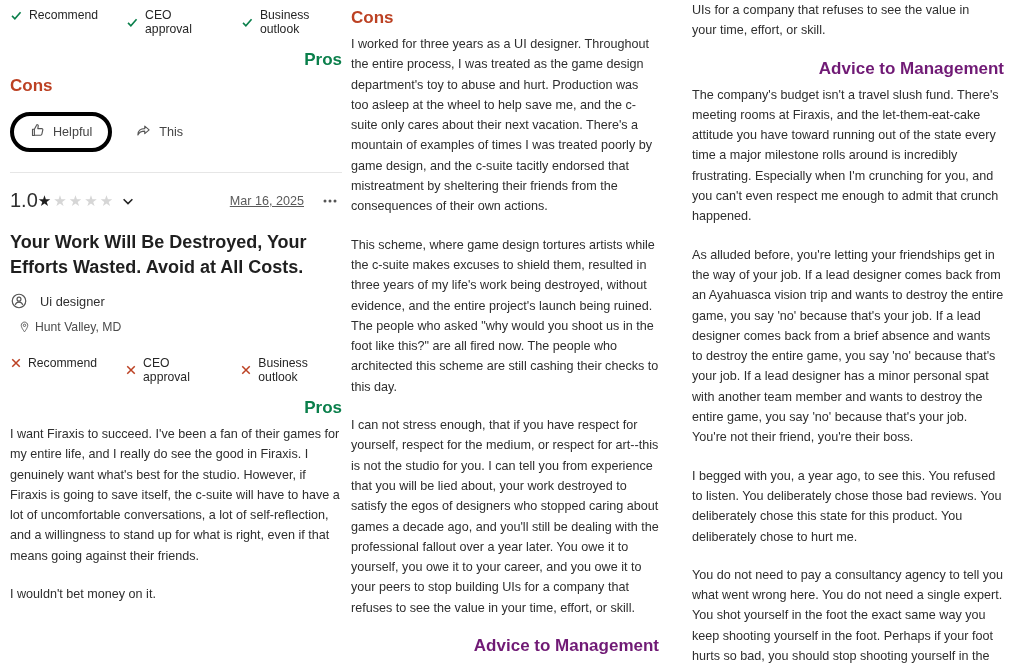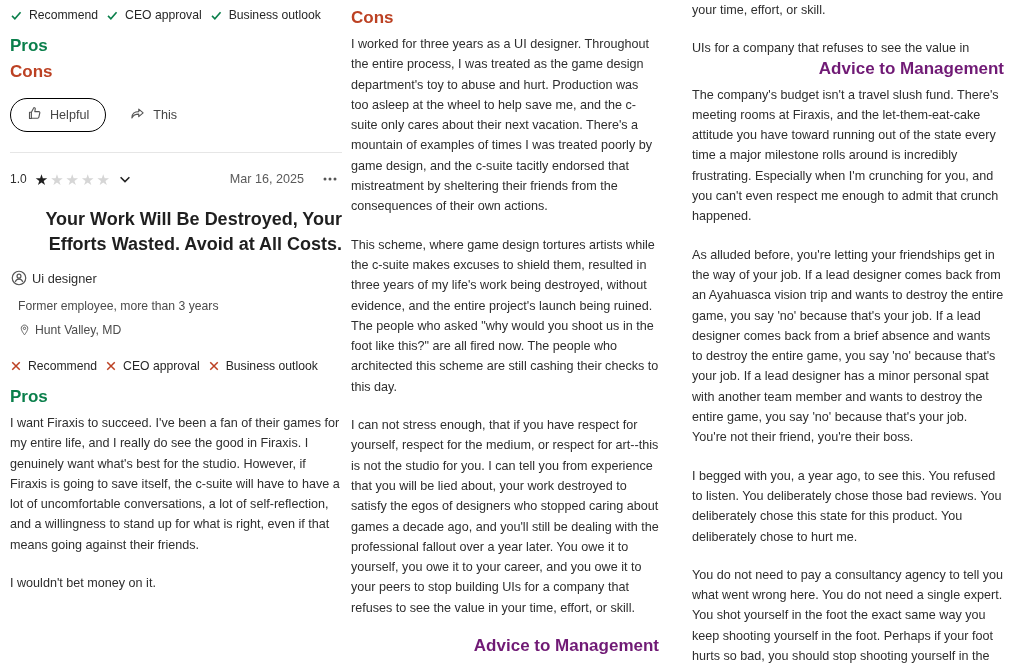--- a/index.html
+++ b/index.html
@@ -9,47 +9,47 @@
   .col { position:absolute; top:0; }
   .col1 { left:10px;  width:332px; }
   .col2 { left:351px; width:308px; }
   .col3 { left:692px; width:312px; }
 
   p.body { font-size:12.6px; line-height:20.3px; margin:0 0 18px; color:#2e2e2e; }
   .sec-label { font-size:17px; font-weight:bold; margin:0 0 6px; }
   .sec-label.pros-c { color:#0a7f4b; }
   .sec-label.cons-c { color:#bc4123; }
   .sec-label.advice-c { color:#701a75;text-align:right; }
-  .gap-top { margin-top:14px; }
-
-  .ratings-row { display:flex; align-items:flex-start; gap:8px; padding-top:8px; margin-bottom:4px; }
+  .gap-top { margin-top:14px;text-align:right; }
+
+  .ratings-row { display:flex; align-items:flex-start; gap:28px; padding-top:8px; margin-bottom:4px; }
   .rating-item { display:inline-flex; align-items:center; gap:6px; font-size:12.2px; color:#262626; font-weight:500; }
   .icon-check { color:#0a7f4b; display:inline-flex; }
   .icon-cross { color:#bc4123; display:inline-flex; }
 
   .actions { display:flex; align-items:center; gap:14px; margin:16px 0 0; }
   .btn { display:inline-flex; align-items:center; gap:8px; font-size:12.6px; color:#454545;
          background:#fff; border:none; padding:7px 10px; cursor:pointer; font-family:inherit; }
-  .btn.pill { border:1px solid #000000; border-radius:20px; padding:7px 16px;text-align:center; }
+  .btn.pill { border:4px solid #000000; border-radius:20px; padding:7px 16px;text-align:center; }
   .btn svg { flex:0 0 auto; }
 
   .divider { height:1px; background:#e6e6e6; margin:20px 0 0; }
 
   .review-header { display:flex; align-items:center; margin-top:16px; }
-  .score { font-size:12px; color:#2e2e2e; margin-right:8px; }
+  .score { font-size:20px; color:#2e2e2e; }
   .stars { font-size:15px; letter-spacing:2px; line-height:1; margin-right:6px; }
   .star.filled { color:#1e1e1e; }
   .star.empty  { color:#d6d6d6; }
   .spacer { flex:1; }
-  .date { font-size:12.6px; color:#5a5a5a; }
+  .date { font-size:12.6px; color:#5a5a5a;text-decoration:underline; }
   .more-btn { background:none; border:none; padding:2px 4px; margin-left:14px; cursor:pointer; display:inline-flex; }
 
-  .title { font-size:18px; line-height:25px; font-weight:bold; color:#1f1f1f; margin:18px 0 6px;text-align:right; }
-
-  .job-row { display:flex; align-items:center; gap:4px; font-size:12.8px; color:#2e2e2e; margin-top:12px; }
+  .title { font-size:18px; line-height:25px; font-weight:bold; color:#1f1f1f; margin:18px 0 6px; }
+
+  .job-row { display:flex; align-items:center; gap:12px; font-size:12.8px; color:#2e2e2e; margin-top:12px; }
   .employment { font-size:12.2px; color:#4c4c4c; margin:12px 0 0 8px; }
   .loc-row { display:flex; align-items:center; gap:4px; font-size:12.2px; color:#4c4c4c; margin:10px 0 0 8px; }
 
   .clipped-line { margin-top:-15px; }
   .lead-in { margin-top:4px; }
 </style>
 </head>
 <body>
 
 <div class="page">
@@ -133,21 +133,20 @@
       <span style="display:inline-flex;">
         <svg width="18" height="18" viewBox="0 0 24 24" fill="none" stroke="#555" stroke-width="1.6">
             <circle cx="12" cy="12" r="9"></circle>
             <circle cx="12" cy="9.5" r="2.6"></circle>
             <path d="M7 17.2c.9-2.4 2.8-3.7 5-3.7s4.1 1.3 5 3.7"></path>
           </svg>
       </span>
       <span>Ui designer</span>
     </div>
 
-    <div class="employment">Former employee, more than 3 years</div>
 
     <div class="loc-row">
       <span style="display:inline-flex;">
         <svg width="13" height="13" viewBox="0 0 24 24" fill="none" stroke="#555" stroke-width="1.7">
             <path d="M12 2C8.7 2 6 4.7 6 8c0 4.5 6 12 6 12s6-7.5 6-12c0-3.3-2.7-6-6-6z"></path>
             <circle cx="12" cy="8" r="2.2"></circle>
           </svg>
       </span>
       <span>Hunt Valley, MD</span>
     </div>
@@ -189,22 +188,22 @@
     <h4 class="sec-label cons-c" style="padding-top:8px;">Cons</h4>
     <p class="body">I worked for three years as a UI designer. Throughout the entire process, I was treated as the game design department's toy to abuse and hurt. Production was too asleep at the wheel to help save me, and the c-suite only cares about their next vacation. There's a mountain of examples of times I was treated poorly by game design, and the c-suite tacitly endorsed that mistreatment by sheltering their friends from the consequences of their own actions.</p>
     <p class="body">This scheme, where game design tortures artists while the c-suite makes excuses to shield them, resulted in three years of my life's work being destroyed, without evidence, and the entire project's launch being ruined. The people who asked "why would you shoot us in the foot like this?" are all fired now. The people who architected this scheme are still cashing their checks to this day.</p>
     <p class="body">I can not stress enough, that if you have respect for yourself, respect for the medium, or respect for art--this is not the studio for you. I can tell you from experience that you will be lied about, your work destroyed to satisfy the egos of designers who stopped caring about games a decade ago, and you'll still be dealing with the professional fallout over a year later. You owe it to yourself, you owe it to your career, and you owe it to your peers to stop building UIs for a company that refuses to see the value in your time, effort, or skill.</p>
 
     <h4 class="sec-label advice-c">Advice to Management</h4>
     <p class="body">The company's budget isn't a travel slush fund. There's meeting rooms at Firaxis, and the let-them-eat-cake attitude you have toward running out of the state every time a major milestone rolls around is incredibly frustrating.</p>
   </div>
 
   <div class="col col3">
+    <p class="body clipped-line" style="margin-bottom:0;">UIs for a company that refuses to see the value in</p>
     <p class="body lead-in">your time, effort, or skill.</p>
-    <p class="body clipped-line" style="margin-bottom:0;">UIs for a company that refuses to see the value in</p>
 
     <h4 class="sec-label advice-c">Advice to Management</h4>
     <p class="body">The company's budget isn't a travel slush fund. There's meeting rooms at Firaxis, and the let-them-eat-cake attitude you have toward running out of the state every time a major milestone rolls around is incredibly frustrating. Especially when I'm crunching for you, and you can't even respect me enough to admit that crunch happened.</p>
     <p class="body">As alluded before, you're letting your friendships get in the way of your job. If a lead designer comes back from an Ayahuasca vision trip and wants to destroy the entire game, you say 'no' because that's your job. If a lead designer comes back from a brief absence and wants to destroy the entire game, you say 'no' because that's your job. If a lead designer has a minor personal spat with another team member and wants to destroy the entire game, you say 'no' because that's your job. You're not their friend, you're their boss.</p>
     <p class="body">I begged with you, a year ago, to see this. You refused to listen. You deliberately chose those bad reviews. You deliberately chose this state for this product. You deliberately chose to hurt me.</p>
     <p class="body">You do not need to pay a consultancy agency to tell you what went wrong here. You do not need a single expert. You shot yourself in the foot the exact same way you keep shooting yourself in the foot. Perhaps if your foot hurts so bad, you should stop shooting yourself in the foot. This isn't rocket science.</p>
 
   </div>
 
 </div>

